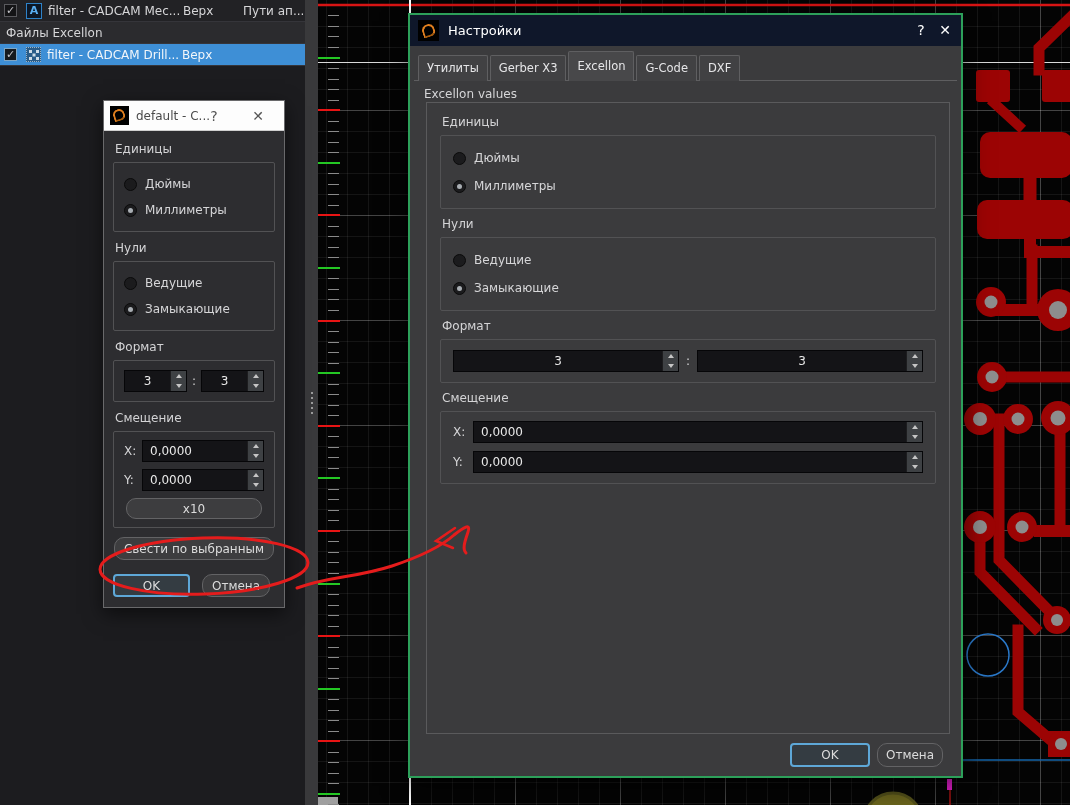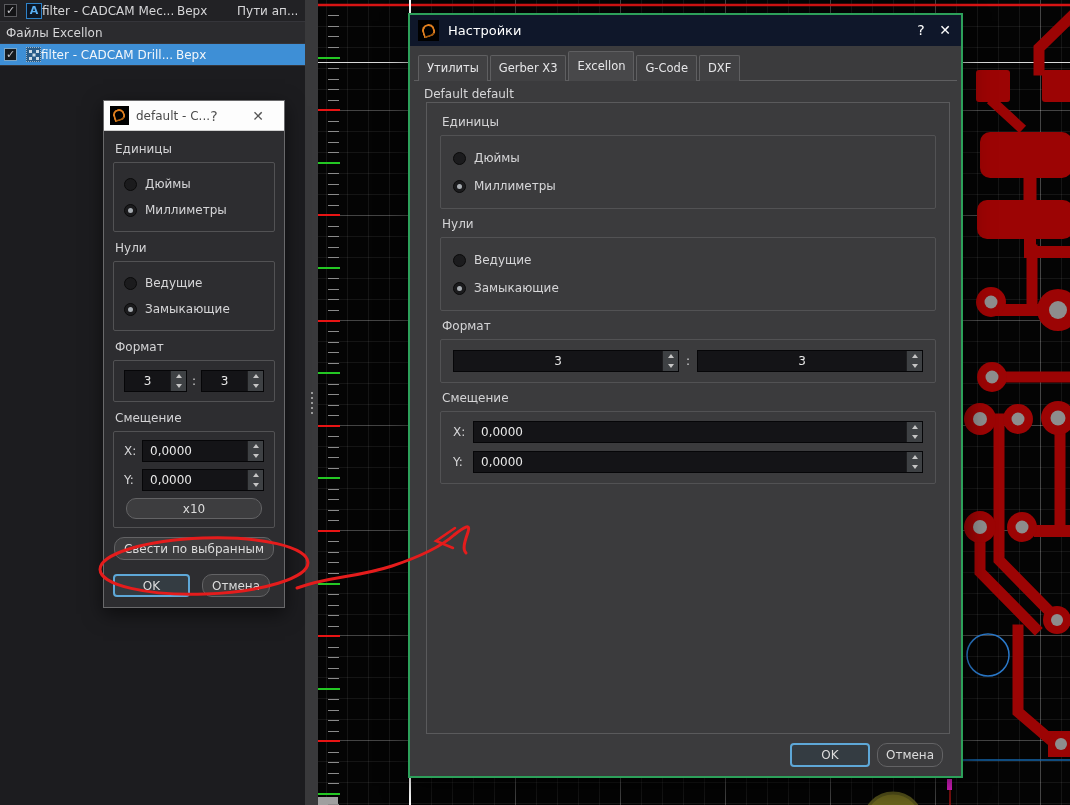--- a/index.html
+++ b/index.html
@@ -31,21 +31,21 @@
 .prow.r2 { background:#2b2b2e; }
 .prow.r3 { background:#3e8fd6; color:#f2f6fa; }
 .cb { width:13px; height:13px; margin-left:4px; background:#141416; border:1px solid #5a5a5e; color:#c4c4c8;
   font-size:11px; line-height:11px; text-align:center; flex:none; }
 .prow.r3 .cb { background:#15191d; border-color:#7fa6c4; }
 .gerber-ic { width:16px; height:16px; margin-left:9px; background:#0c1726; border:1px solid #2e82c8; color:#58aef2;
   font-weight:700; font-size:11px; line-height:14px; text-align:center; flex:none; }
 .drill-ic { width:15px; height:15px; margin-left:9px; border:1px dotted #9db3c4; position:relative; flex:none; background:rgba(10,16,22,.4); }
 .drill-ic::after { content:""; position:absolute; left:2px; top:2px; width:3px; height:3px; background:#cfdde8;
   box-shadow:7px 0 #cfdde8, 0 7px #cfdde8, 7px 7px #cfdde8, 3.5px 3.5px #cfdde8; }
-.pname { width:135px; white-space:nowrap; overflow:hidden; }
+.pname { margin-left:6px; width:135px; white-space:nowrap; overflow:hidden; }
 .pside { width:60px; white-space:nowrap; }
 .pextra { flex:1; white-space:nowrap; overflow:hidden; }
 .grouplabel { margin-left:6px; }
 
 
 #splitter { position:absolute; left:305px; top:0; width:13px; height:805px; background:#39393b; z-index:2; }
 #splitter-dots { position:absolute; left:6px; top:392px; width:2px; height:23px;
   background:repeating-linear-gradient(#9a9a9a 0 2px, transparent 2px 5px); }
 
 
@@ -393,21 +393,21 @@
     <span class="winbtn" style="right:6px">✕</span>
   </div>
   <div class="tabline"></div>
   <div class="tabs">
     <div class="tab">Утилиты</div>
     <div class="tab">Gerber X3</div>
     <div class="tab active">Excellon</div>
     <div class="tab">G-Code</div>
     <div class="tab">DXF</div>
   </div>
-  <div class="section-title">Default default</div>
+  <div class="section-title">Excellon values</div>
   <div class="panel2">
     <div class="sec-label">Единицы</div>
     <div class="groupbox">
       <div class="radio-row">
         <span class="radio"></span>
         <span class="radio-label">Дюймы</span>
       </div>
       <div class="radio-row">
         <span class="radio checked"></span>
         <span class="radio-label">Миллиметры</span>

